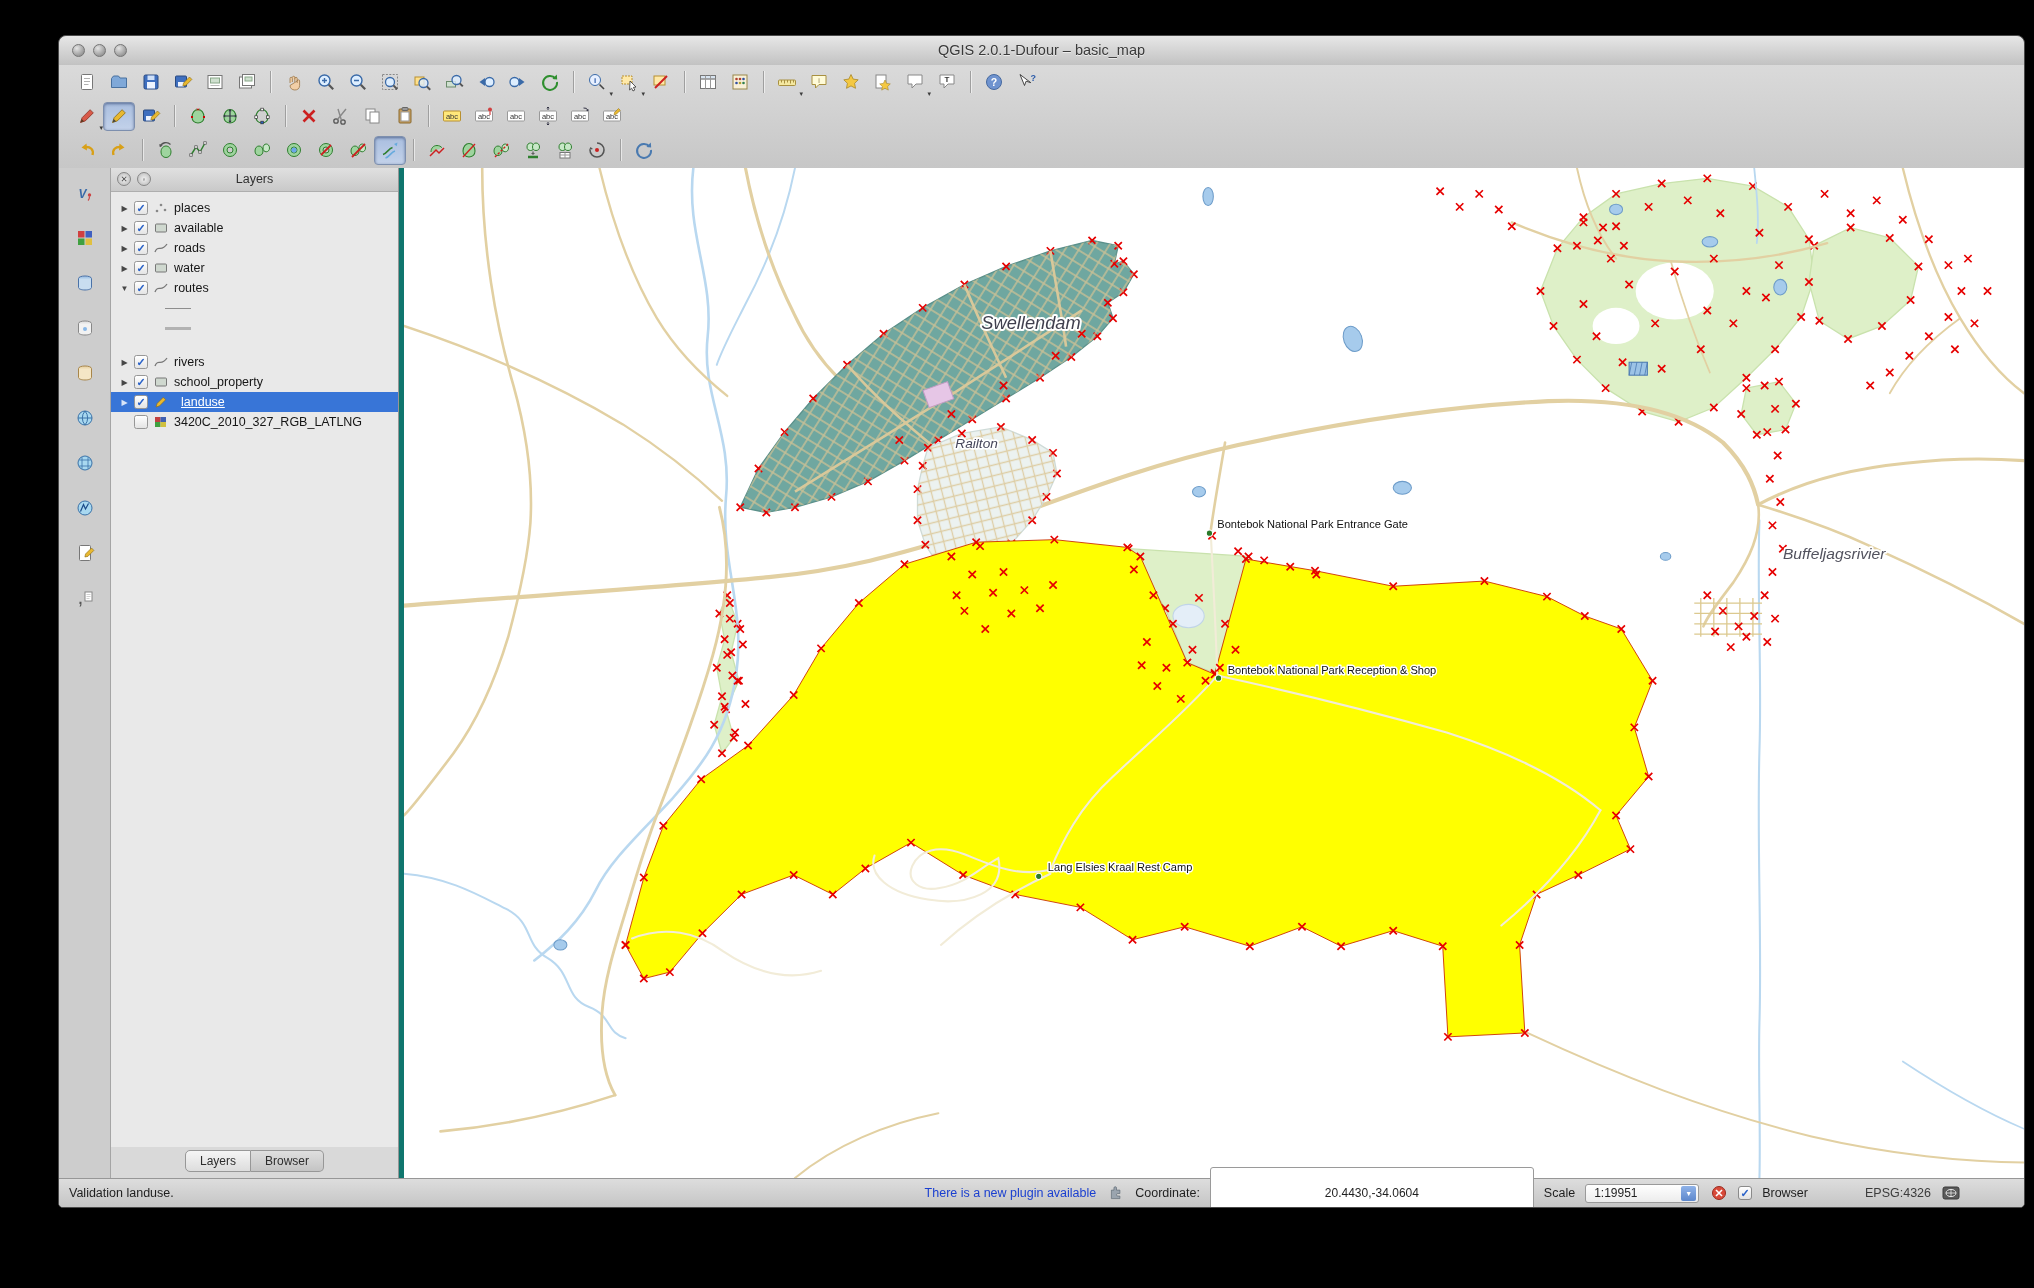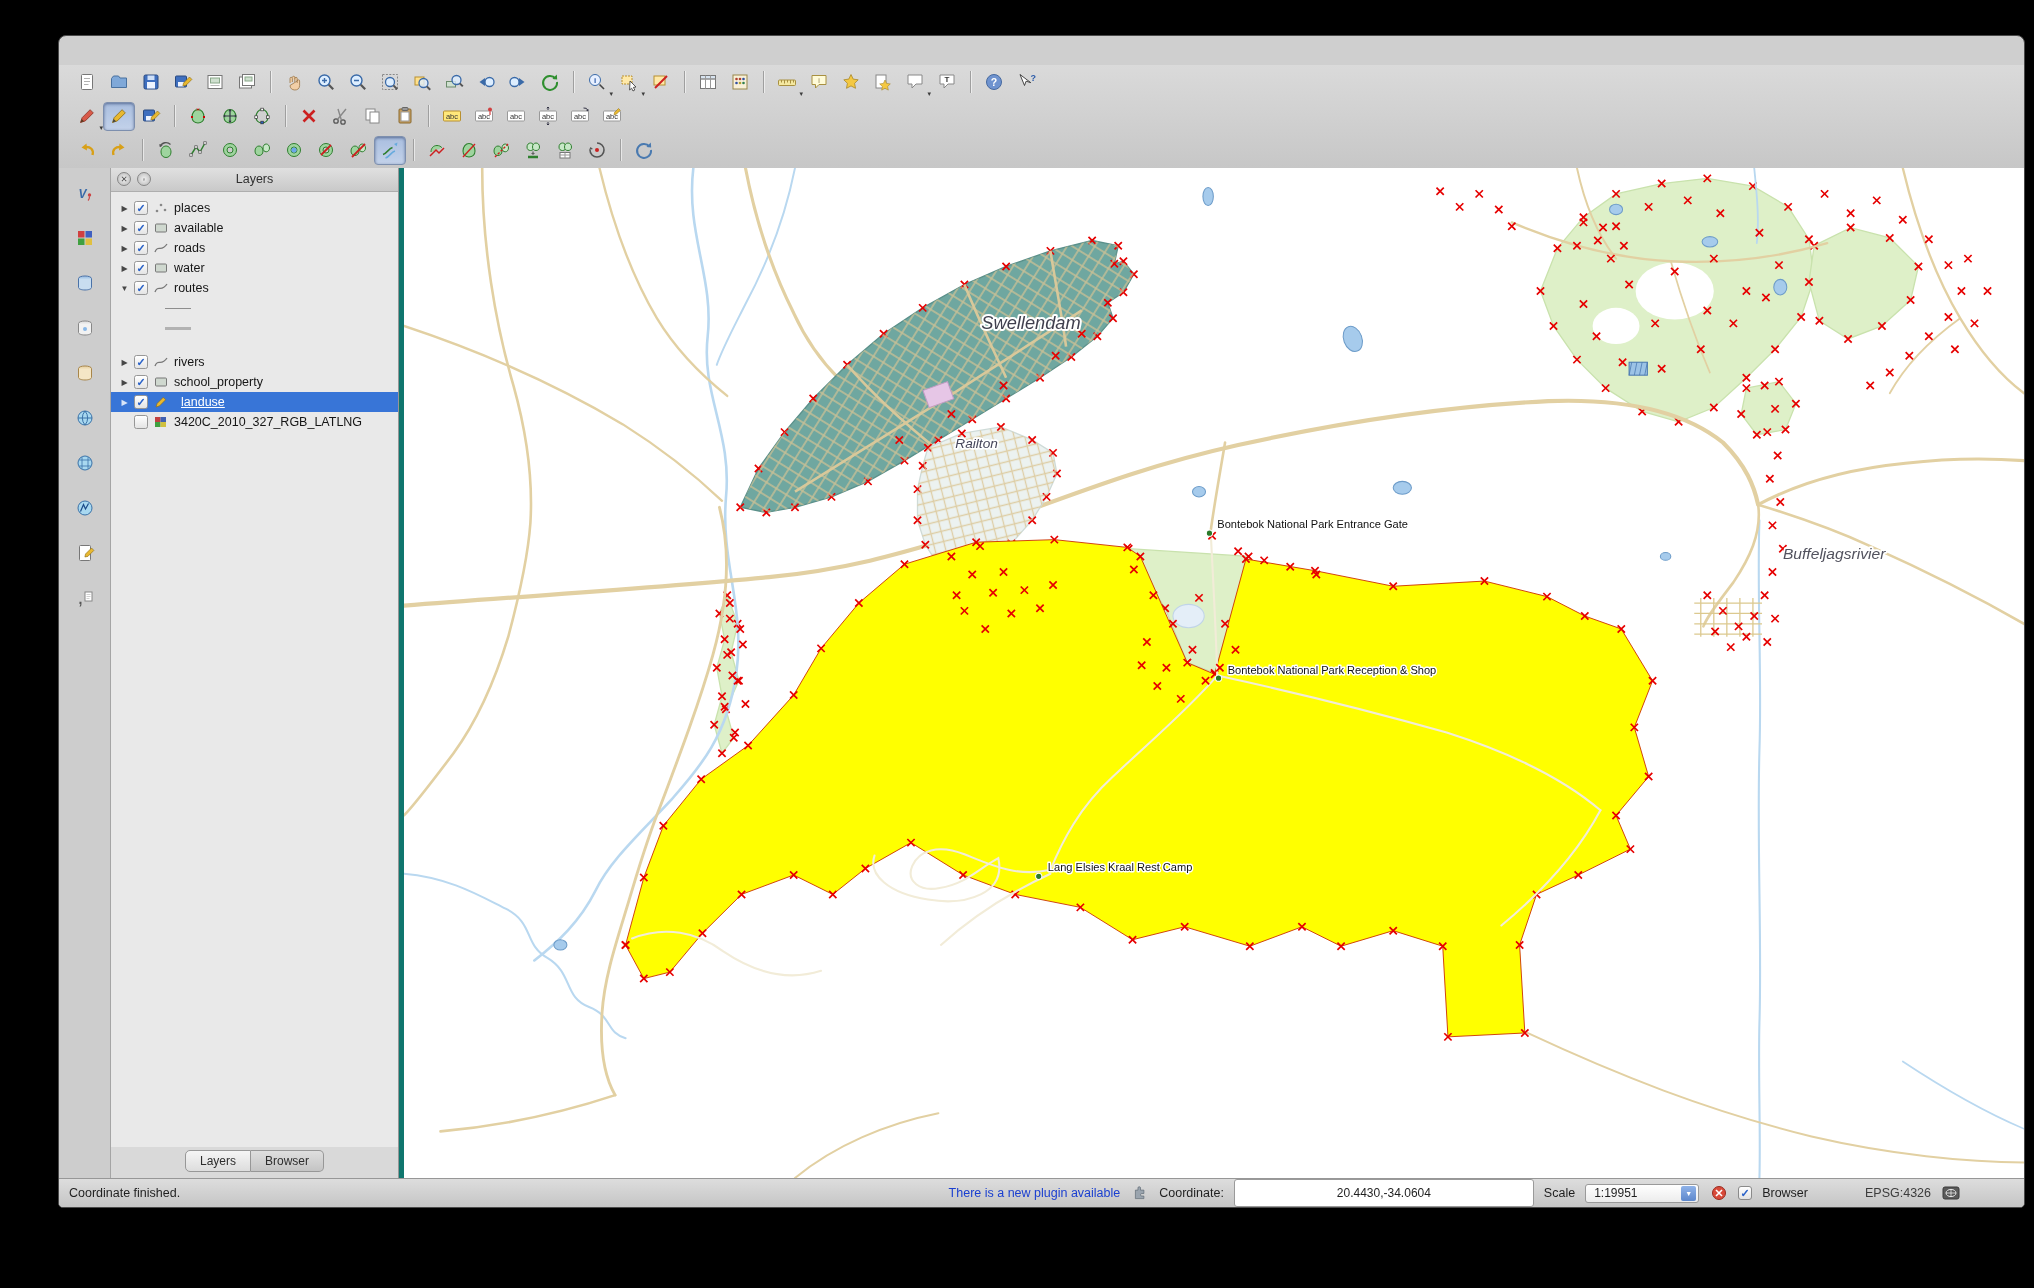--- a/index.html
+++ b/index.html
@@ -57,37 +57,45 @@
   .plsmall{font-size:10.5px;font-style:italic;fill:#46465a;paint-order:stroke;stroke:#fff;stroke-width:2.6px;stroke-linejoin:round;}
   .riverlbl{font-size:12px;font-style:italic;fill:#52525e;paint-order:stroke;stroke:#fff;stroke-width:2.6px;stroke-linejoin:round;}
   .poilbl{font-size:8.5px;fill:#101010;paint-order:stroke;stroke:#fff;stroke-width:2.2px;stroke-linejoin:round;}
   
   .statusbar{position:absolute;left:0;right:0;bottom:0;height:29px;background:linear-gradient(#dddddd,#c5c5c5);
              border-top:1px solid #979797;display:flex;align-items:center;font-size:12.5px;color:#1f1f1f;
              padding:0 64px 0 10px;gap:10px;box-sizing:border-box;}
   .sb-spacer{flex:1;}
   .sb-link{color:#1a3fd0;cursor:pointer;text-align:right;}
   .sb-input{width:290px;height:18px;border:1px solid #9a9a9a;border-radius:3px;background:#fff;text-align:center;
-            font-size:12px;font-family:"Liberation Sans",sans-serif;color:#1f1f1f;padding:4px;}
+            font-size:12px;font-family:"Liberation Sans",sans-serif;color:#1f1f1f;padding:16px;}
   .sb-combo{display:flex;align-items:center;height:19px;border:1px solid #9a9a9a;border-radius:3px;
             background:linear-gradient(#ffffff,#ececec);font-size:12px;padding:0 2px 0 8px;gap:6px;width:114px;
             justify-content:space-between;box-sizing:border-box;}
   .arrowbox{width:15px;height:15px;background:linear-gradient(#8fb2e8,#5d87cc);border-radius:2px;color:#fff;
             font-size:7px;display:flex;align-items:center;justify-content:center;}
   .sb-cb{width:14px;height:14px;border:1px solid #8a8a8a;border-radius:3px;background:linear-gradient(#fff,#e2e2e2);
          color:#2a62c8;font-size:11px;line-height:12px;text-align:center;font-weight:bold;box-sizing:border-box;}
   .sb-icon{width:19px;height:19px;display:flex;align-items:center;justify-content:center;}
   .epsg{color:#3c3c3c;margin-left:47px;}
 </style>
 </head>
 <body>
 
 <div class="screen">
   <div class="window">
 
+    <div class="titlebar">
+      <div class="lights">
+        <div class="light"></div>
+        <div class="light"></div>
+        <div class="light"></div>
+      </div>
+      <div class="title">QGIS 2.0.1-Dufour – basic_map</div>
+    </div>
 
     <div class="toolbars">
       <div class="trow">
           <div class="tbtn">
             <svg width="20" height="20" viewBox="0 0 20 20">
               <rect x="4.5" y="2.5" width="11" height="15" rx="1" fill="#fff" stroke="#777"></rect>
               <path d="M7 6.5h6M7 9.5h6M7 12.5h4.5" stroke="#b0b0b0"></path>
             </svg>
           </div>
           <div class="tbtn">
@@ -835,21 +843,21 @@
             <text class="riverlbl" x="1058" y="302">Buffeljagsrivier</text>
             <text class="poilbl" x="624" y="278">Bontebok National Park Entrance Gate</text>
             <text class="poilbl" x="632" y="391">Bontebok National Park Reception &amp; Shop</text>
             <text class="poilbl" x="494" y="543">Lang Elsies Kraal Rest Camp</text>
           </g>
         </svg>
       </div>
     </div>
 
     <div class="statusbar">
-      <span>Coordinate finished.</span>
+      <span>Validation landuse.</span>
       <div class="sb-spacer"></div>
       <a class="sb-link">There is a new plugin available</a>
       <span class="sb-icon">
         <svg width="16" height="16" viewBox="0 0 16 16">
             <path d="M3 6h3V3.5a1.5 1.5 0 0 1 3 0V6h4v4h-2.5a1.5 1.5 0 0 0 0 3H13v3H3z" fill="#9aa4ae" stroke="#5f6a74" stroke-width="0.8" transform="scale(0.85) translate(1,0)"></path>
           </svg>
       </span>
       <span>Coordinate:</span>
       <input class="sb-input" value="20.4430,-34.0604" style="">
       <span>Scale</span>

